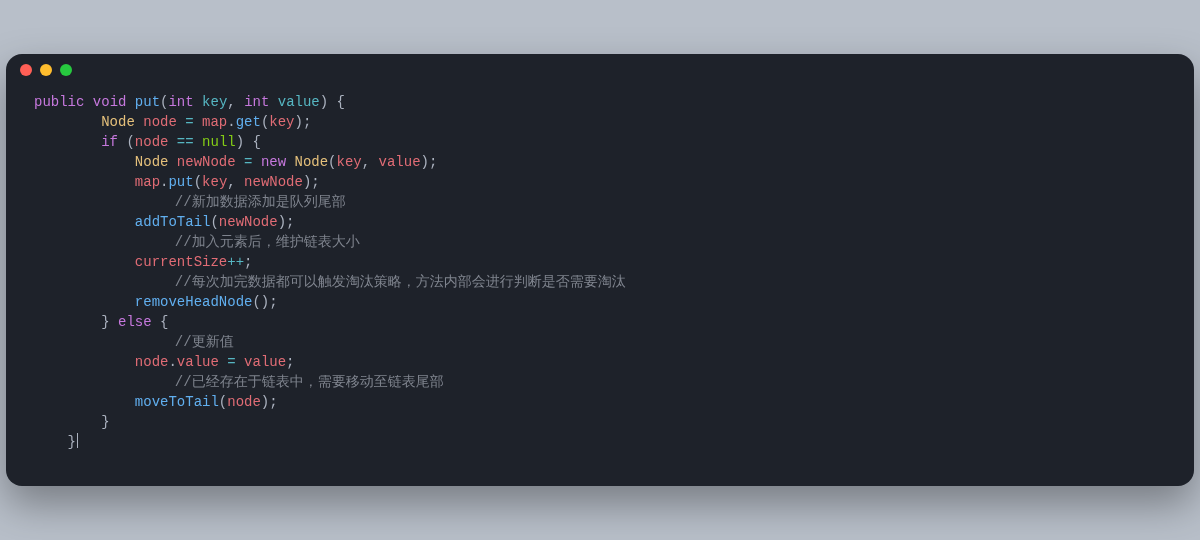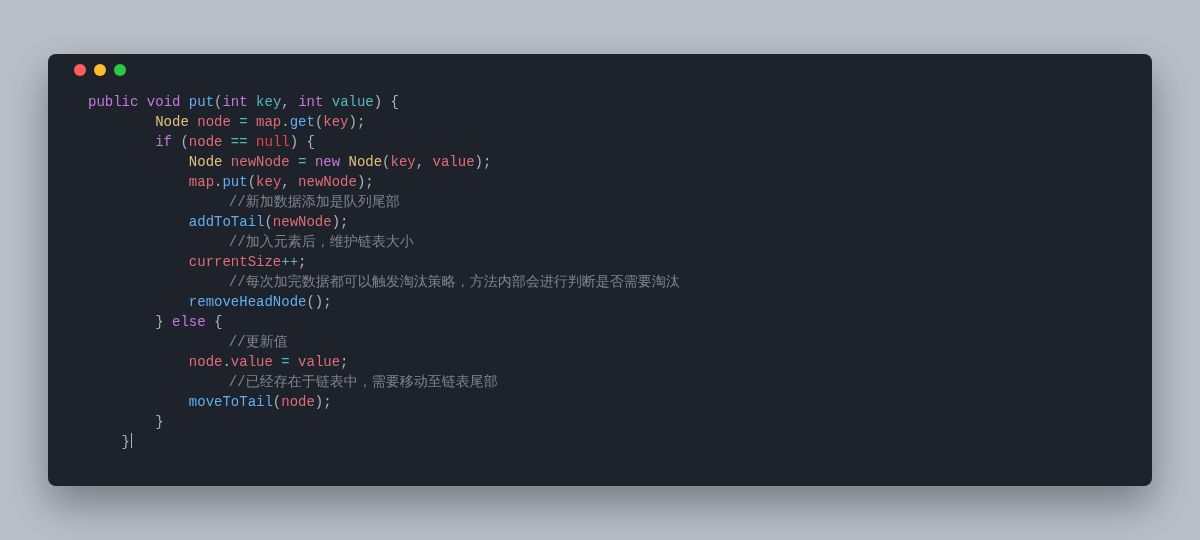--- a/index.html
+++ b/index.html
@@ -7,28 +7,27 @@
     background: #b8bfc9;
     width: 1200px;
     height: 540px;
     overflow: hidden;
     display: flex;
     align-items: center;
     justify-content: center;
     font-family: "SFMono-Regular", Consolas, "Liberation Mono", Menlo, monospace;
   }
   .window {
-    width: 1104px;
+    width: 1188px;
     height: 432px;
     background: #1e222a;
-    border-radius: 8px;
+    border-radius: 16px;
     box-shadow: 0 18px 40px rgba(0,0,0,0.35);
     overflow: hidden;
     position: relative;
-    padding-left: 12px;
   }
   .titlebar {
     height: 32px;
     display: flex;
     align-items: center;
     padding-left: 14px;
     gap: 8px;
   }
   .dot { width: 12px; height: 12px; border-radius: 50%; }
   .dot.red    { background: #ff5f56; }
@@ -41,21 +40,21 @@
     white-space: pre;
     color: #abb2bf;
   }
   .kw     { color: #c678dd; }
   .type   { color: #e5c07b; }
   .fn     { color: #61afef; }
   .var    { color: #e06c75; }
   .param  { color: #56b6c2; }
   .punct  { color: #abb2bf; }
   .op     { color: #56b6c2; }
-  .null   { color: #ef4444; font-family: Liberation Mono, monospace; }
+  .null   { color: #84cc16; font-family: Liberation Mono, monospace; }
   .cmt    { color: #7f848e; margin-left: 40px; }
   .cursor {
     display: inline-block;
     width: 1px;
     height: 15px;
     background: #abb2bf;
     vertical-align: -2px;
     margin-left: 1px;
   }
 </style>

